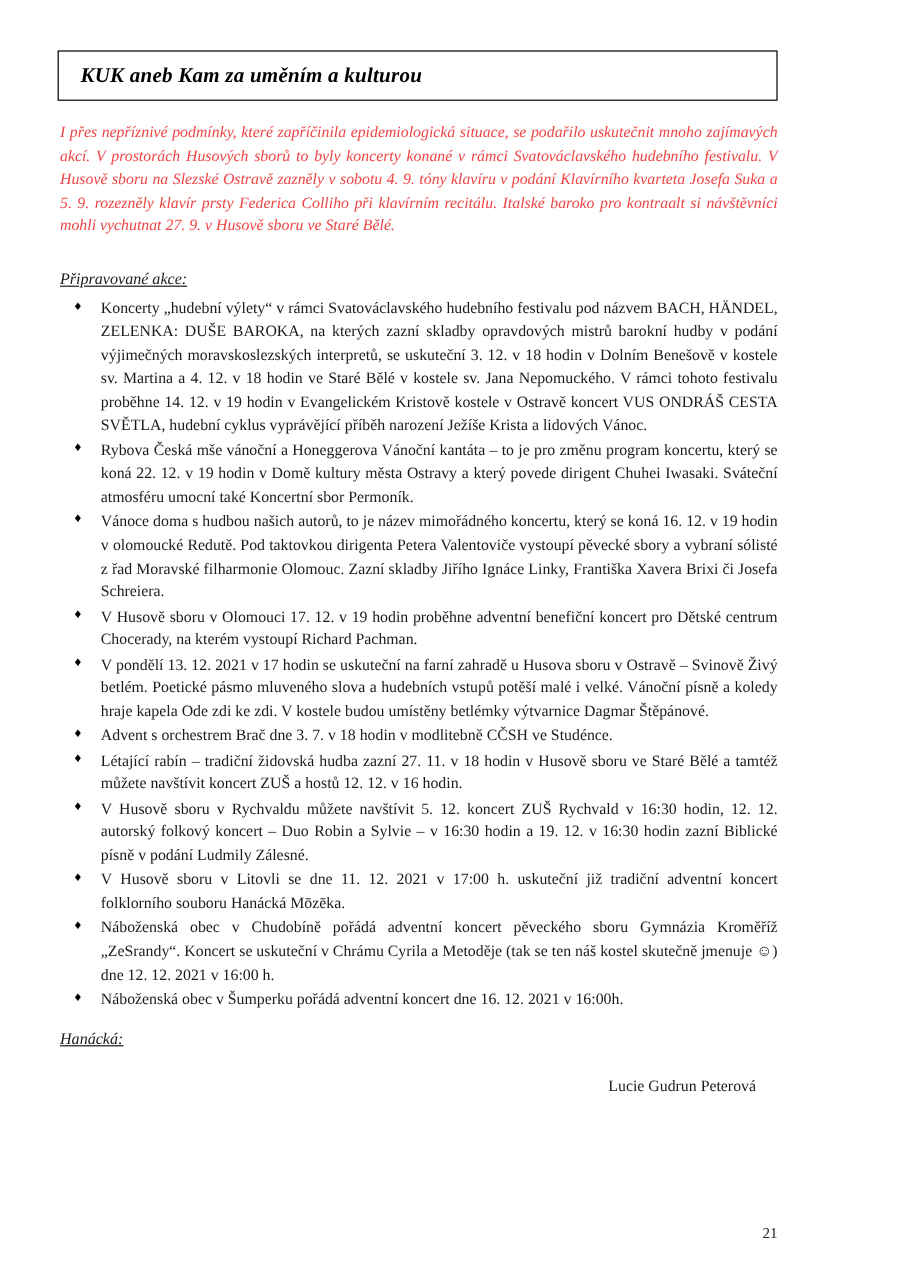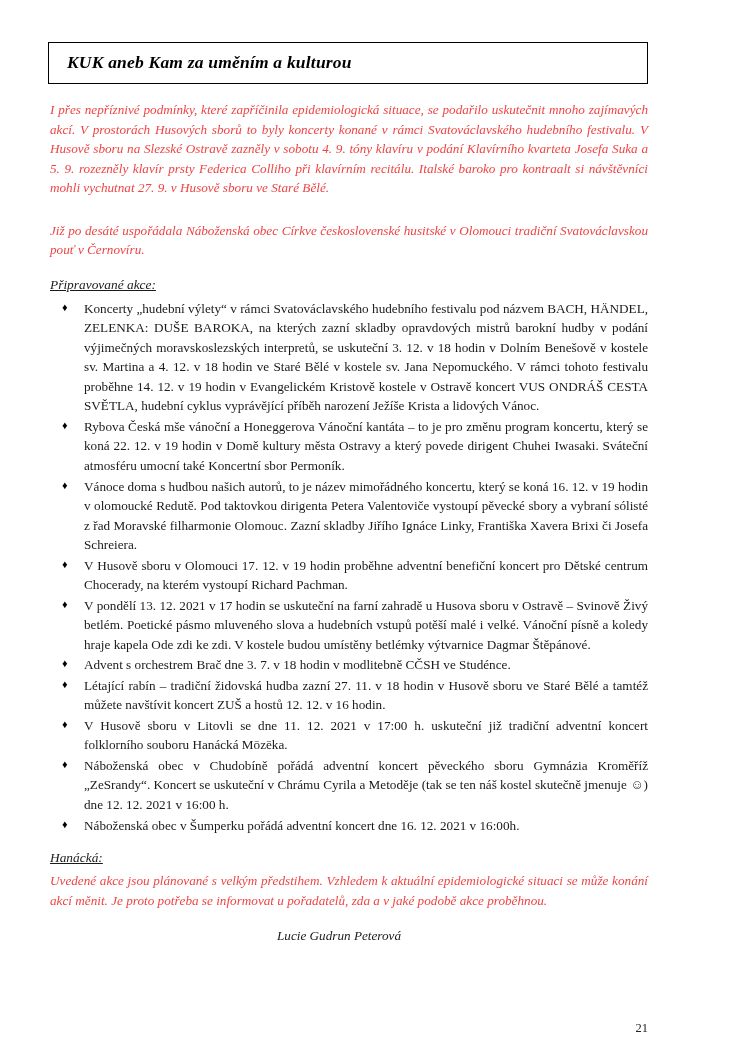--- a/index.html
+++ b/index.html
@@ -76,23 +76,22 @@
     color: #000;
   }
   .note-heading {
     font-style: italic;
     font-size: 13.4px;
     text-decoration: underline;
     margin: 14px 0 5px 2px;
     display: inline-block;
   }
   .signature {
-    font-style: italic;
     font-size: 13.2px;
-    text-align: center;
+    text-align: right;
     margin: 18px 18px 0 0;
   }
   .page-number {
     position: absolute;
     right: 40px;
     bottom: 24px;
     font-size: 12.5px;
     font-style: normal;
     color: #222;
   }
@@ -103,38 +102,37 @@
 <div class="page">
 
   <div class="title-box">
     <div class="title-text">KUK aneb Kam za uměním a kulturou</div>
   </div>
 
   <p class="body-text">I přes nepříznivé podmínky, které zapříčinila epidemiologická situace, se podařilo uskutečnit mnoho zajímavých akcí. V prostorách Husových sborů to byly koncerty konané v rámci Svatováclavského hudebního festivalu. V Husově sboru na Slezské Ostravě zazněly v sobotu 4. 9. tóny klavíru v podání Klavírního kvarteta Josefa Suka a 5. 9. rozezněly klavír prsty Federica Colliho při klavírním recitálu. Italské baroko pro kontraalt si návštěvníci mohli vychutnat 27. 9. v Husově sboru ve Staré Bělé.</p>
 
   <div class="gap"></div>
 
-  <p class="body-text">Již po desáté uspořádala Náboženská obec Církve československé husitské v Olomouci tradiční Svatováclavskou pouť v Černovíru.</p>
 
   <div class="section-heading">Připravované akce:</div>
 
   <ul class="bullets">
     <li>Koncerty „hudební výlety“ v rámci Svatováclavského hudebního festivalu pod názvem BACH, HÄNDEL, ZELENKA: DUŠE BAROKA, na kterých zazní skladby opravdových mistrů barokní hudby v podání výjimečných moravskoslezských interpretů, se uskuteční 3. 12. v 18 hodin v Dolním Benešově v kostele sv. Martina a 4. 12. v 18 hodin ve Staré Bělé v kostele sv. Jana Nepomuckého. V rámci tohoto festivalu proběhne 14. 12. v 19 hodin v Evangelickém Kristově kostele v Ostravě koncert VUS ONDRÁŠ CESTA SVĚTLA, hudební cyklus vyprávějící příběh narození Ježíše Krista a lidových Vánoc.</li>
     <li>Rybova Česká mše vánoční a Honeggerova Vánoční kantáta – to je pro změnu program koncertu, který se koná 22. 12. v 19 hodin v Domě kultury města Ostravy a který povede dirigent Chuhei Iwasaki. Sváteční atmosféru umocní také Koncertní sbor Permoník.</li>
     <li>Vánoce doma s hudbou našich autorů, to je název mimořádného koncertu, který se koná 16. 12.  v 19 hodin v olomoucké Redutě. Pod taktovkou dirigenta Petera Valentoviče vystoupí pěvecké sbory a vybraní sólisté z řad Moravské filharmonie Olomouc. Zazní skladby Jiřího Ignáce Linky, Františka Xavera Brixi či Josefa Schreiera.</li>
     <li>V Husově sboru v Olomouci 17. 12. v 19 hodin proběhne adventní benefiční koncert pro Dětské centrum Chocerady, na kterém vystoupí Richard Pachman.</li>
     <li>V pondělí 13. 12. 2021 v 17 hodin se uskuteční na farní zahradě u Husova sboru v Ostravě – Svinově Živý betlém. Poetické pásmo mluveného slova a hudebních vstupů potěší malé i velké. Vánoční písně a koledy hraje kapela Ode zdi ke zdi. V kostele budou umístěny betlémky výtvarnice Dagmar Štěpánové.</li>
     <li>Advent s orchestrem Brač dne 3. 7. v 18 hodin v modlitebně CČSH ve Studénce.</li>
     <li>Létající rabín – tradiční židovská hudba zazní 27. 11. v 18 hodin v Husově sboru ve Staré Bělé a tamtéž můžete navštívit koncert ZUŠ a hostů 12. 12. v 16 hodin.</li>
+    <li>V Husově sboru v Rychvaldu můžete navštívit 5. 12. koncert ZUŠ Rychvald v 16:30 hodin, 12. 12. autorský folkový koncert – Duo Robin a Sylvie – v 16:30 hodin a 19. 12. v 16:30 hodin zazní Biblické písně v podání Ludmily Zálesné.</li>
     <li>V Husově sboru v Litovli se dne 11. 12. 2021 v 17:00 h. uskuteční již tradiční adventní koncert folklorního souboru Hanácká Mōzēka.</li>
     <li>Náboženská obec v Chudobíně pořádá adventní koncert pěveckého sboru Gymnázia Kroměříž „ZeSrandy“. Koncert se uskuteční v Chrámu Cyrila a Metoděje (tak se ten náš kostel skutečně jmenuje ☺) dne 12. 12. 2021 v  16:00 h.</li>
     <li>Náboženská obec v Šumperku pořádá adventní koncert dne 16. 12. 2021 v 16:00h.</li>
   </ul>
 
   <div class="note-heading">Hanácká:</div>
 
-  <p class="body-text">Uvedené akce jsou plánované s velkým předstihem. Vzhledem k aktuální epidemiologické situaci se může konání akcí měnit. Je proto potřeba se informovat u pořadatelů, zda a v jaké podobě akce proběhnou.</p>
 
   <div class="signature">Lucie Gudrun Peterová</div>
 
   <div class="page-number">21</div>
 
 </div>
 
 </body></html>

